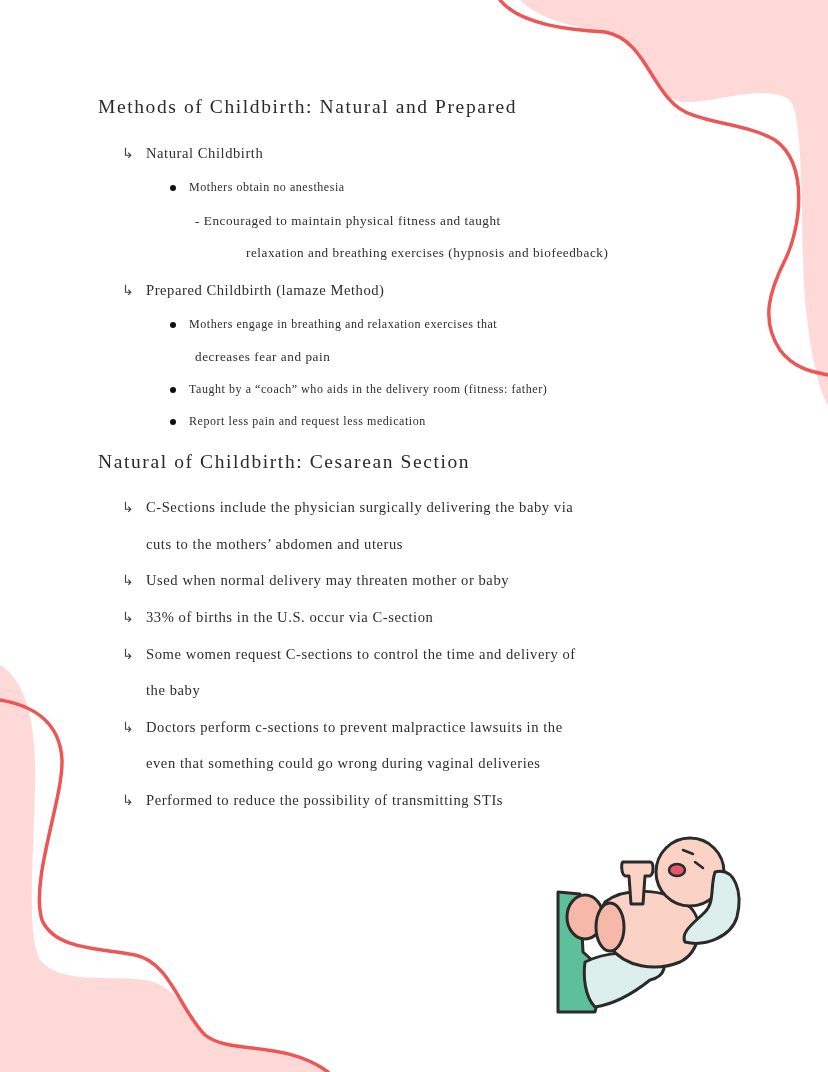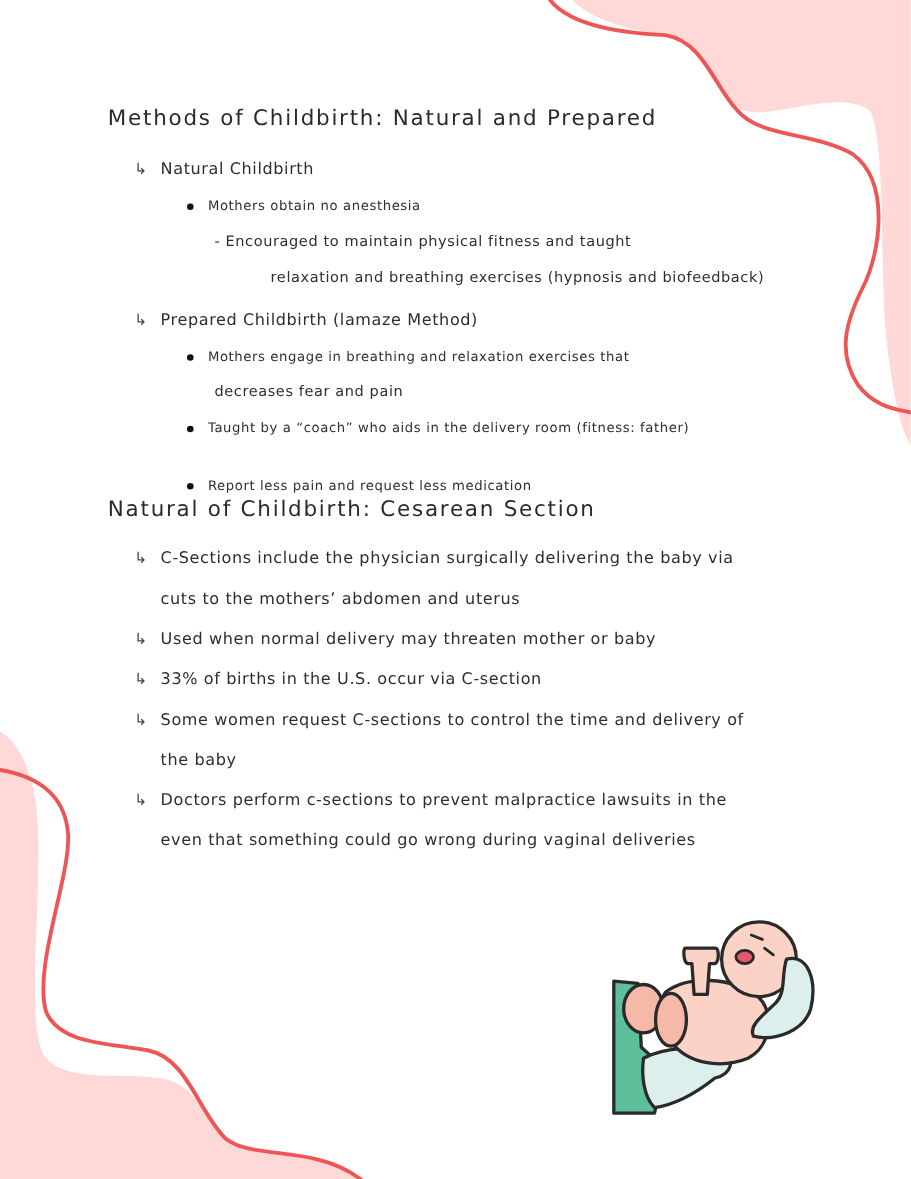--- a/index.html
+++ b/index.html
@@ -3,21 +3,21 @@
 <meta charset="utf-8">
 <style>
   html, body { margin: 0; padding: 0; }
   body {
     width: 828px; height: 1072px; position: relative; overflow: hidden;
     background: #ffffff;
     font-family: "DejaVu Sans", "Liberation Sans", sans-serif;
     color: #2b2b2b;
   }
   .deco { position: absolute; left: 0; top: 0; width: 828px; height: 1072px; pointer-events: none; }
-  .content { position: absolute; left: 0; top: 0; width: 828px; height: 1072px; }
+  .content { position: absolute; left: 0; top: 0; width: 828px; height: 1072px; font-family: Liberation Serif, serif; }
 
   .heading {
     position: absolute; left: 98px;
     font-size: 19.5px; letter-spacing: 1.6px; font-weight: normal;
     color: #2a2a2a; margin: 0; white-space: nowrap;
   }
   .arrow-item {
     position: absolute; left: 122px; font-size: 14.6px; letter-spacing: 0.55px;
     color: #2e2e2e; white-space: nowrap;
   }
@@ -69,21 +69,21 @@
     <span class="arrow">↳</span><span>Prepared Childbirth (lamaze Method)</span>
   </div>
 
   <div class="bullet-item" style="top:317px;">
     <span class="dot"></span><span>Mothers engage in breathing and relaxation exercises that</span>
   </div>
   <div class="plain-line" style="left:195px; top:349px;">decreases fear and pain</div>
   <div class="bullet-item" style="top:382px;">
     <span class="dot"></span><span>Taught by a “coach” who aids in the delivery room (fitness: father)</span>
   </div>
-  <div class="bullet-item" style="top:434px;">
+  <div class="bullet-item" style="top:414px;">
     <span class="dot"></span><span>Report less pain and request less medication</span>
   </div>
 
   <h1 class="heading" style="top:451px;">Natural of Childbirth: Cesarean Section</h1>
 
   <div class="arrow-item" style="top:499px;">
     <span class="arrow">↳</span><span>C-Sections include the physician surgically delivering the baby via</span>
   </div>
   <div class="arrow-item" style="top:536px; left:146px;">cuts to the mothers’ abdomen and uterus</div>
 
@@ -98,20 +98,23 @@
   <div class="arrow-item" style="top:646px;">
     <span class="arrow">↳</span><span>Some women request C-sections to control the time and delivery of</span>
   </div>
   <div class="arrow-item" style="top:682px; left:146px;">the baby</div>
 
   <div class="arrow-item" style="top:719px;">
     <span class="arrow">↳</span><span>Doctors perform c-sections to prevent malpractice lawsuits in the</span>
   </div>
   <div class="arrow-item" style="top:755px; left:146px;">even that something could go wrong during vaginal deliveries</div>
 
+  <div class="arrow-item" style="top:792px;">
+    <span class="arrow">↳</span><span>Performed to reduce the possibility of transmitting STIs</span>
+  </div>
 
   <svg class="illus" viewBox="0 0 195 185" xmlns="http://www.w3.org/2000/svg">
 
     <path d="M3 60 L 25 62 L 28 120 L 50 140 L 40 180 L 3 180 Z" fill="#5EC09A" stroke="#2a2a2a" stroke-width="3" stroke-linejoin="round"></path>
 
     <path d="M30 130 C 50 120, 80 118, 100 125 C 115 130, 110 145, 95 148 C 80 160, 60 172, 40 175 C 30 165, 28 145, 30 130 Z" fill="#DDEFED" stroke="#2a2a2a" stroke-width="3" stroke-linejoin="round"></path>
 
     <path d="M50 70 C 70 55, 110 55, 135 75 C 150 90, 145 120, 125 130 C 100 140, 70 135, 55 115 C 45 100, 42 82, 50 70 Z" fill="#FBD3C6" stroke="#2a2a2a" stroke-width="3" stroke-linejoin="round"></path>
 
     <path d="M68 30 L 95 30 C 99 30, 99 42, 95 44 L 90 44 L 88 72 L 76 72 L 74 44 L 70 44 C 66 42, 66 30, 68 30 Z" fill="#FBD3C6" stroke="#2a2a2a" stroke-width="3" stroke-linejoin="round"></path>

